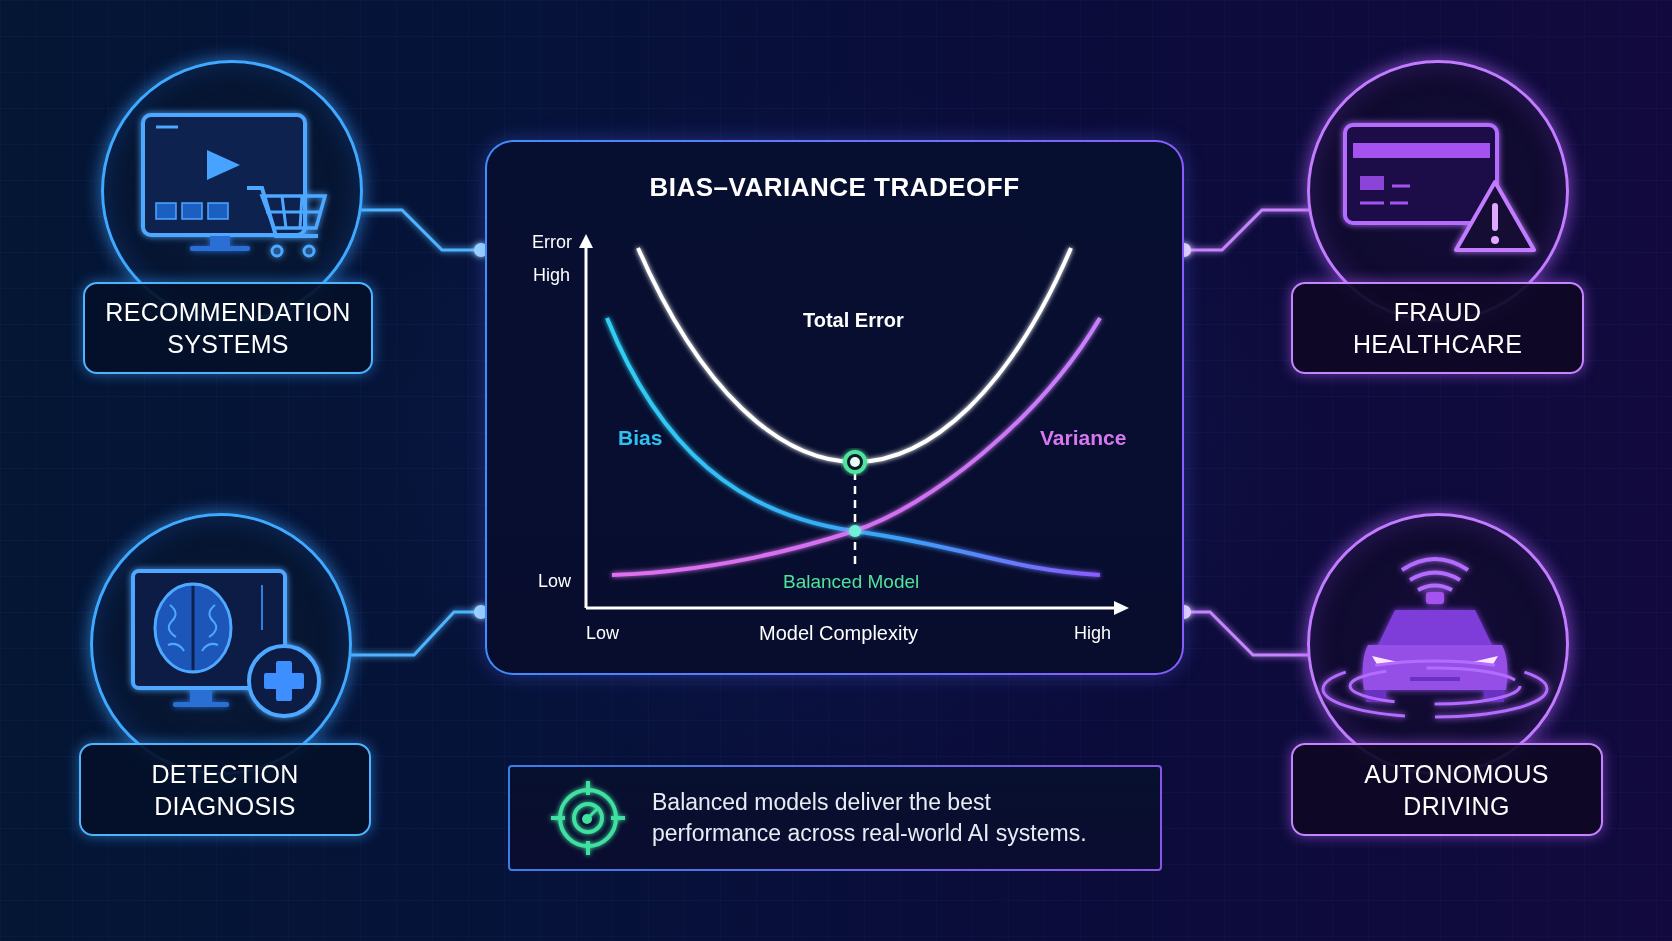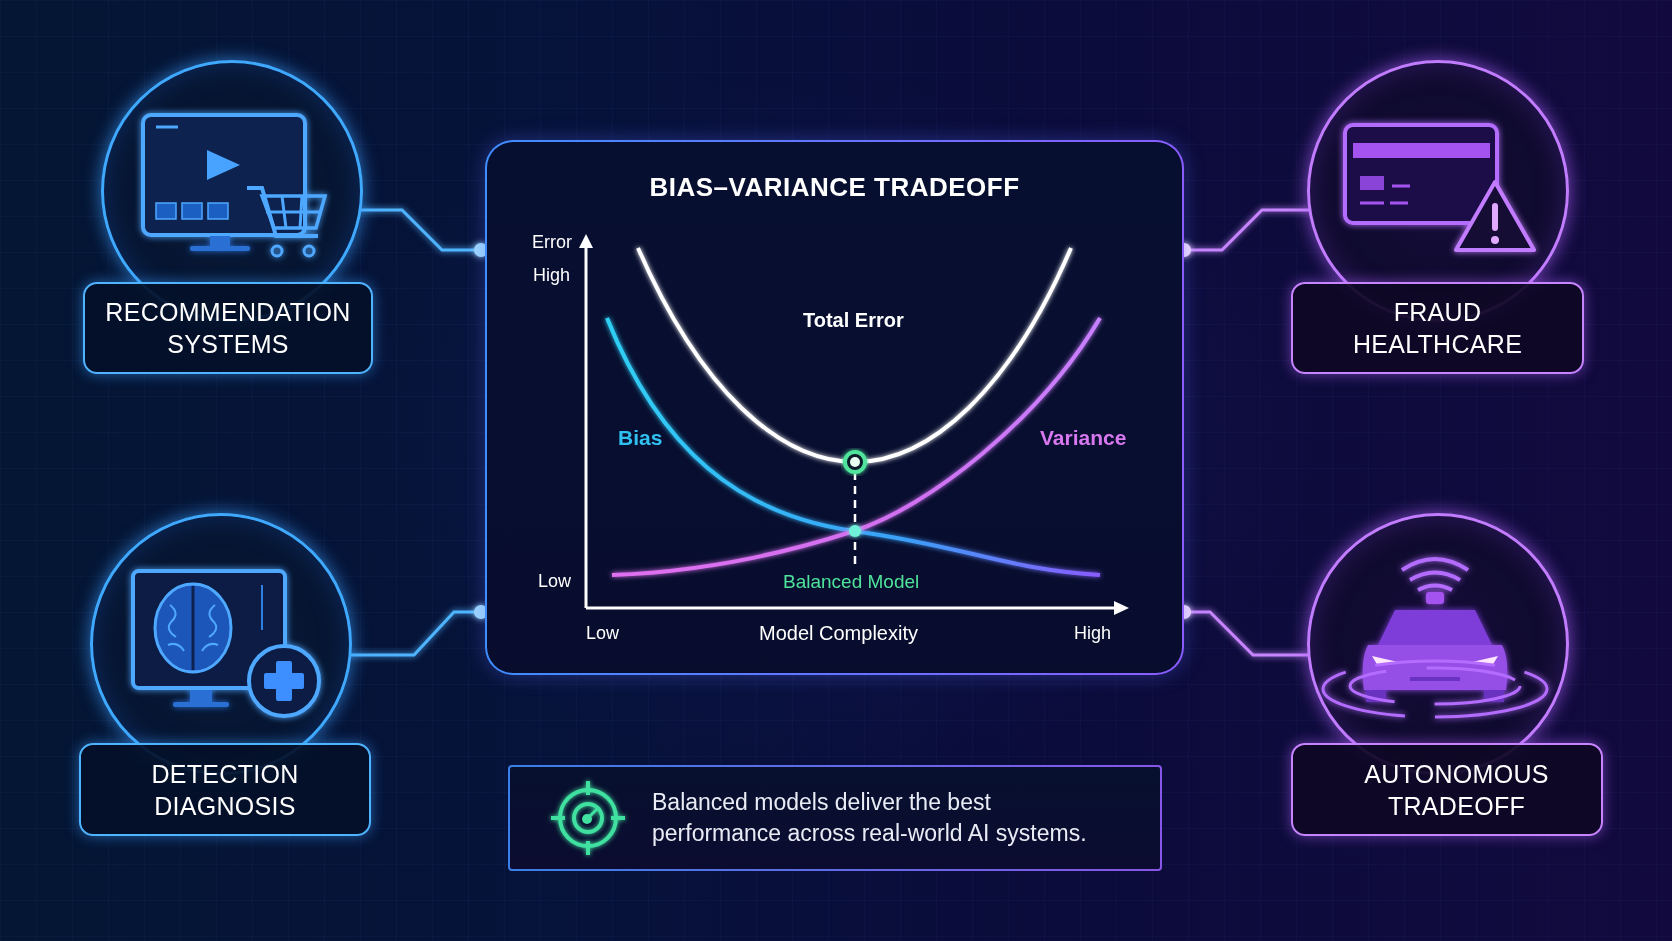--- a/index.html
+++ b/index.html
@@ -132,21 +132,21 @@
     <path d="M1498 656 L1472 662 L1492 666 Z" fill="#ffe6ff"></path>
     <rect x="1410" y="677" width="50" height="4" fill="#6a30c0"></rect>
     <rect x="1366" y="690" width="20" height="12" fill="#6a30c0"></rect>
     <rect x="1484" y="690" width="20" height="12" fill="#6a30c0"></rect>
     <ellipse cx="1435" cy="689" rx="112" ry="28" fill="none" stroke="#b46cff" stroke-width="3" stroke-dasharray="120 30"></ellipse>
     <ellipse cx="1435" cy="686" rx="85" ry="18" fill="none" stroke="#b46cff" stroke-width="3" stroke-dasharray="90 40"></ellipse>
   </g>
 </svg>
 <div class="label-box purple" style="left:1291px;top:743px;width:289px;height:89px;padding-left:19px;">
   <span>AUTONOMOUS</span>
-  <span>TRADEOFF</span>
+  <span>DRIVING</span>
 </div>
 
 <div class="panel">
   <div class="panel-title">BIAS–VARIANCE TRADEOFF</div>
 </div>
 
 <svg class="layer" width="1672" height="941">
   <defs>
     <filter id="g2" x="-20%" y="-20%" width="140%" height="140%">
       <feGaussianBlur stdDeviation="2.5" result="b"></feGaussianBlur>

